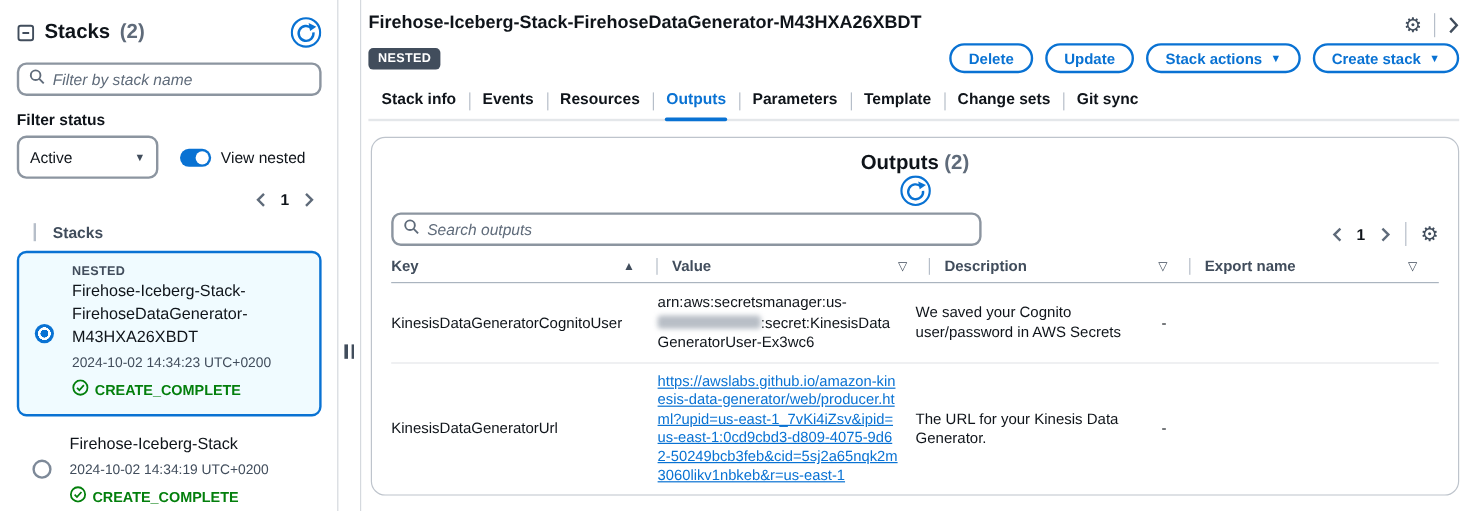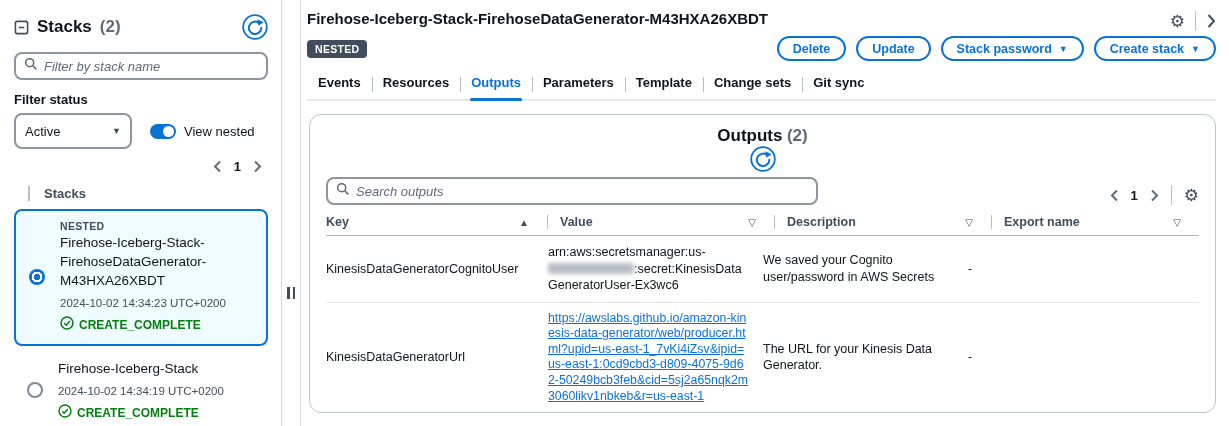--- a/index.html
+++ b/index.html
@@ -213,31 +213,32 @@
     <div class="hd-row">
       <span class="badge">NESTED</span>
       <div class="btn-row">
         <button class="btn">
             <span>Delete</span>
           </button>
         <button class="btn">
             <span>Update</span>
           </button>
         <button class="btn">
-            <span>Stack password</span>
+            <span>Stack actions</span>
             <span class="caret">▼</span>
           </button>
         <button class="btn">
             <span>Create stack</span>
             <span class="caret">▼</span>
           </button>
       </div>
     </div>
 
     <div class="tabs">
+      <span class="tab">Stack info</span>
       <span class="tab">Events</span>
       <span class="tab">Resources</span>
       <span class="tab active">Outputs</span>
       <span class="tab">Parameters</span>
       <span class="tab">Template</span>
       <span class="tab">Change sets</span>
       <span class="tab">Git sync</span>
     </div>
 
     <div class="card">

